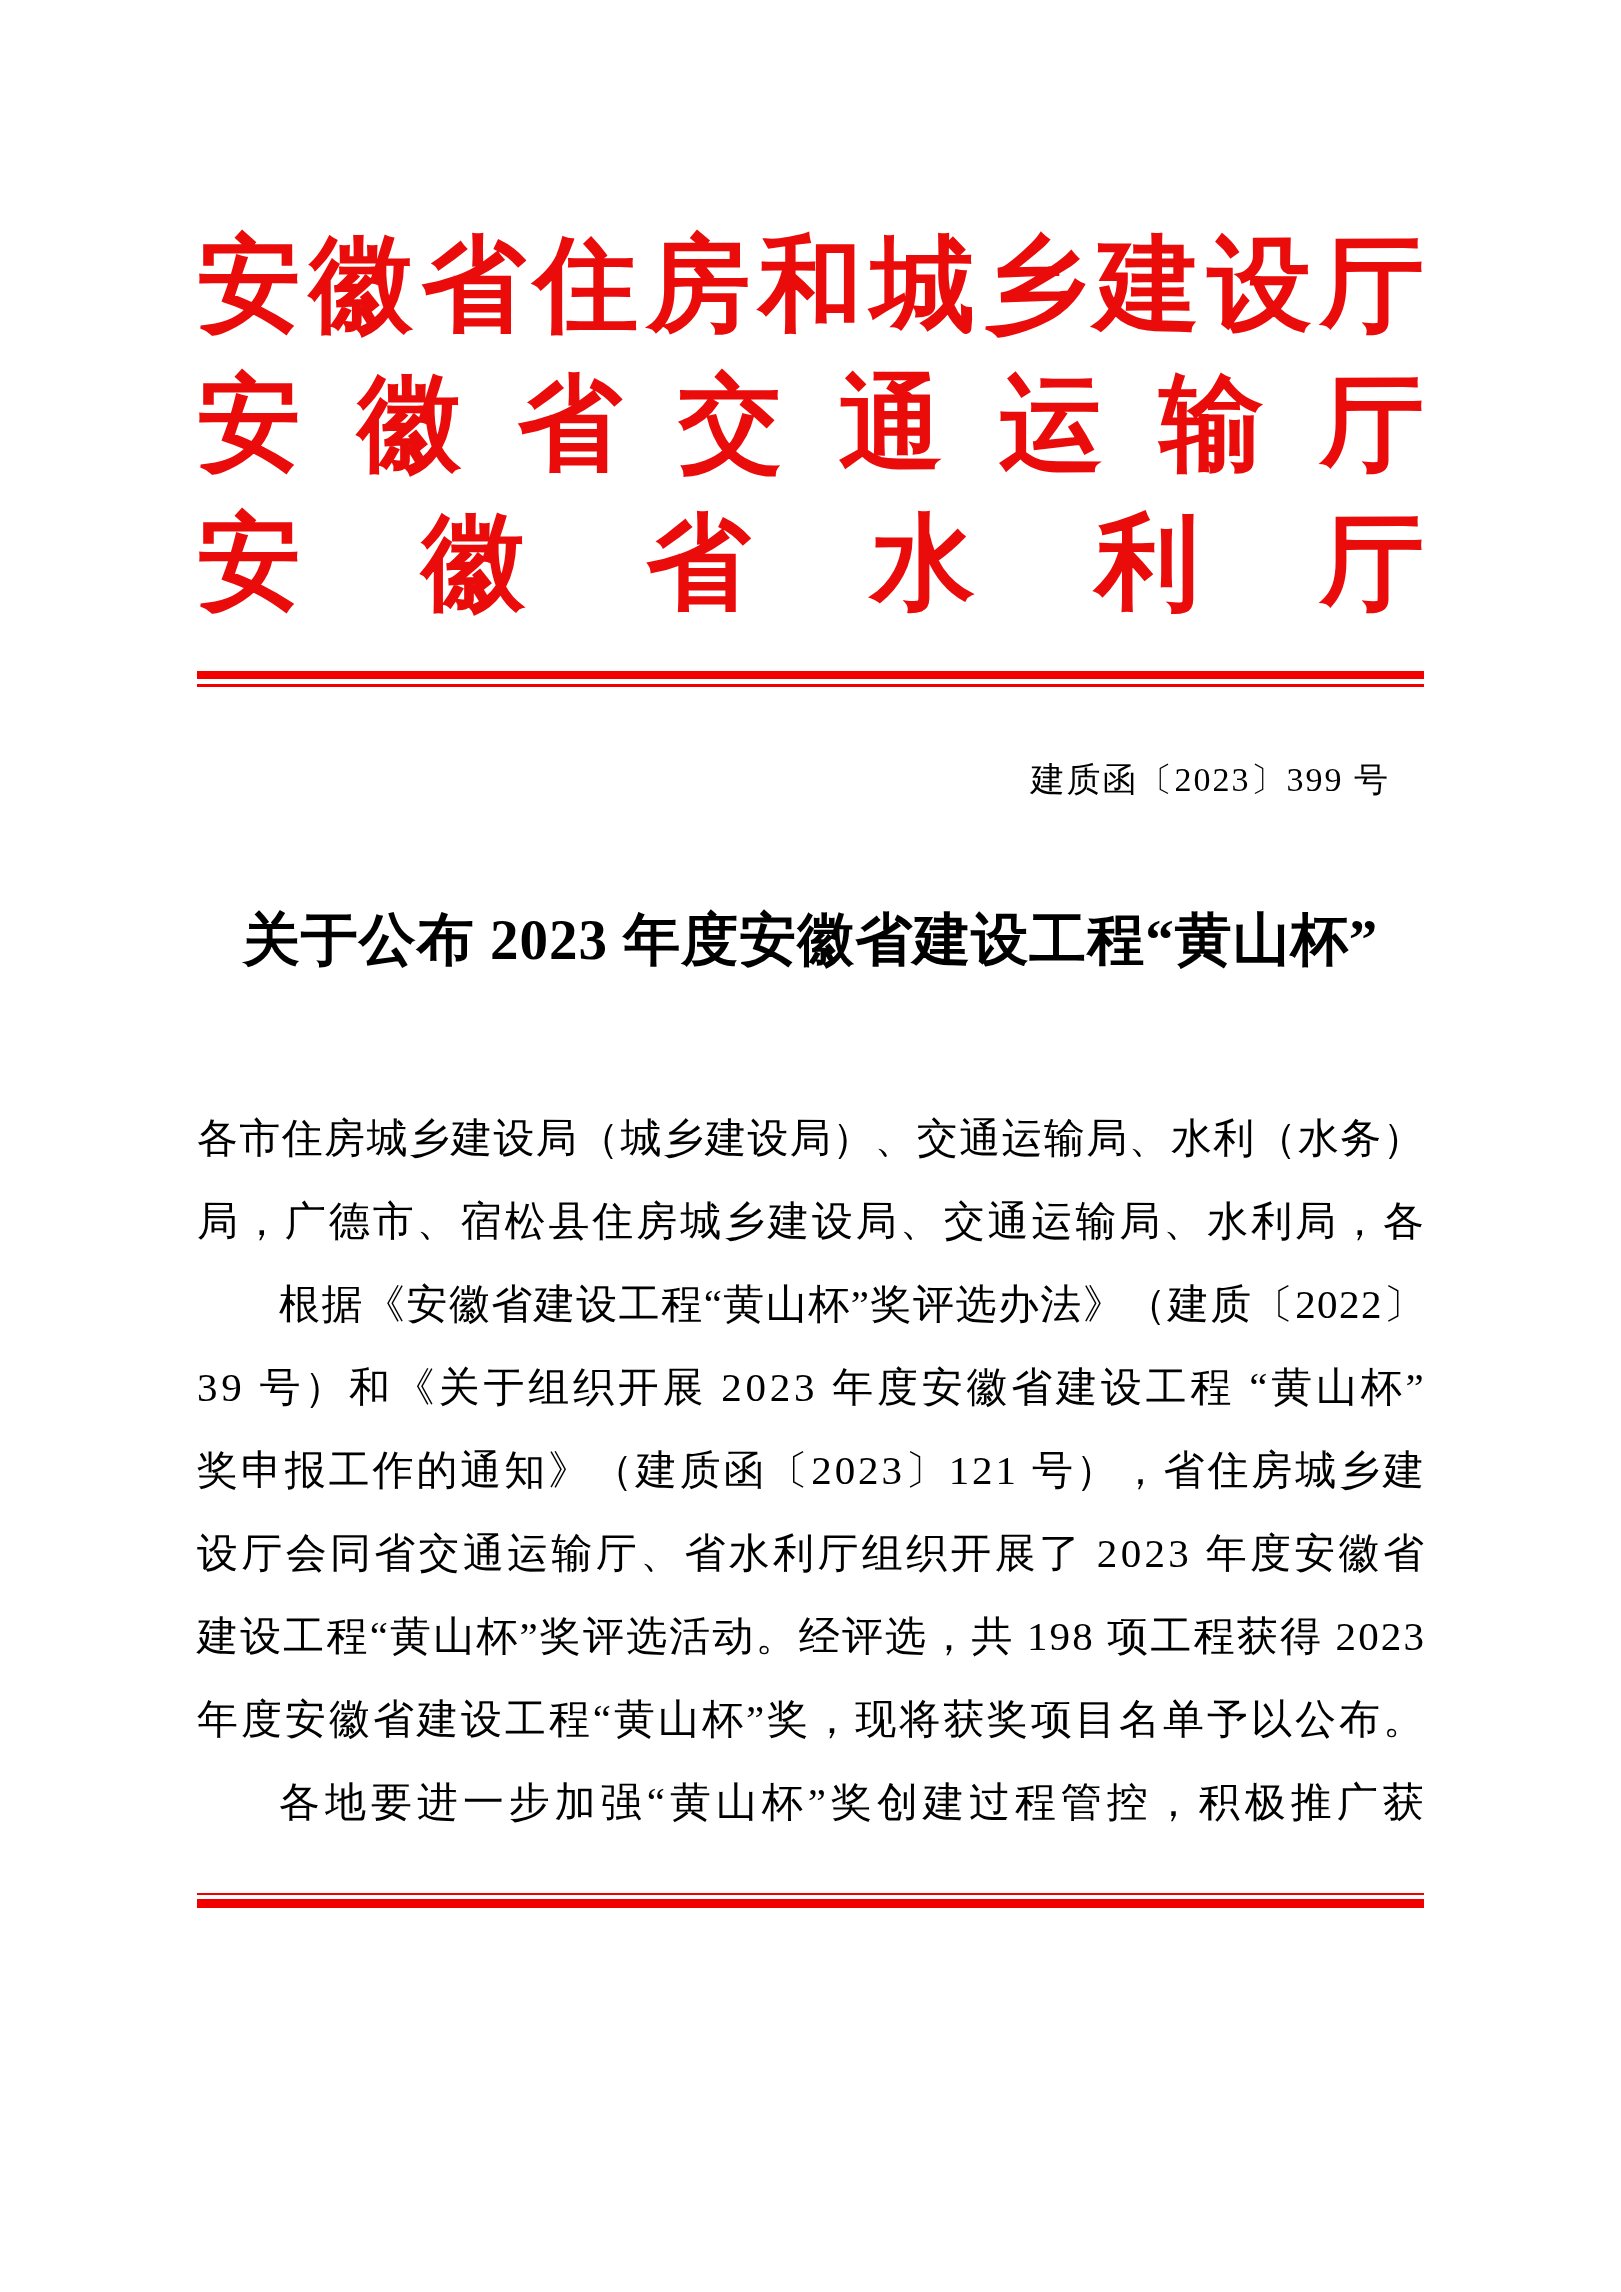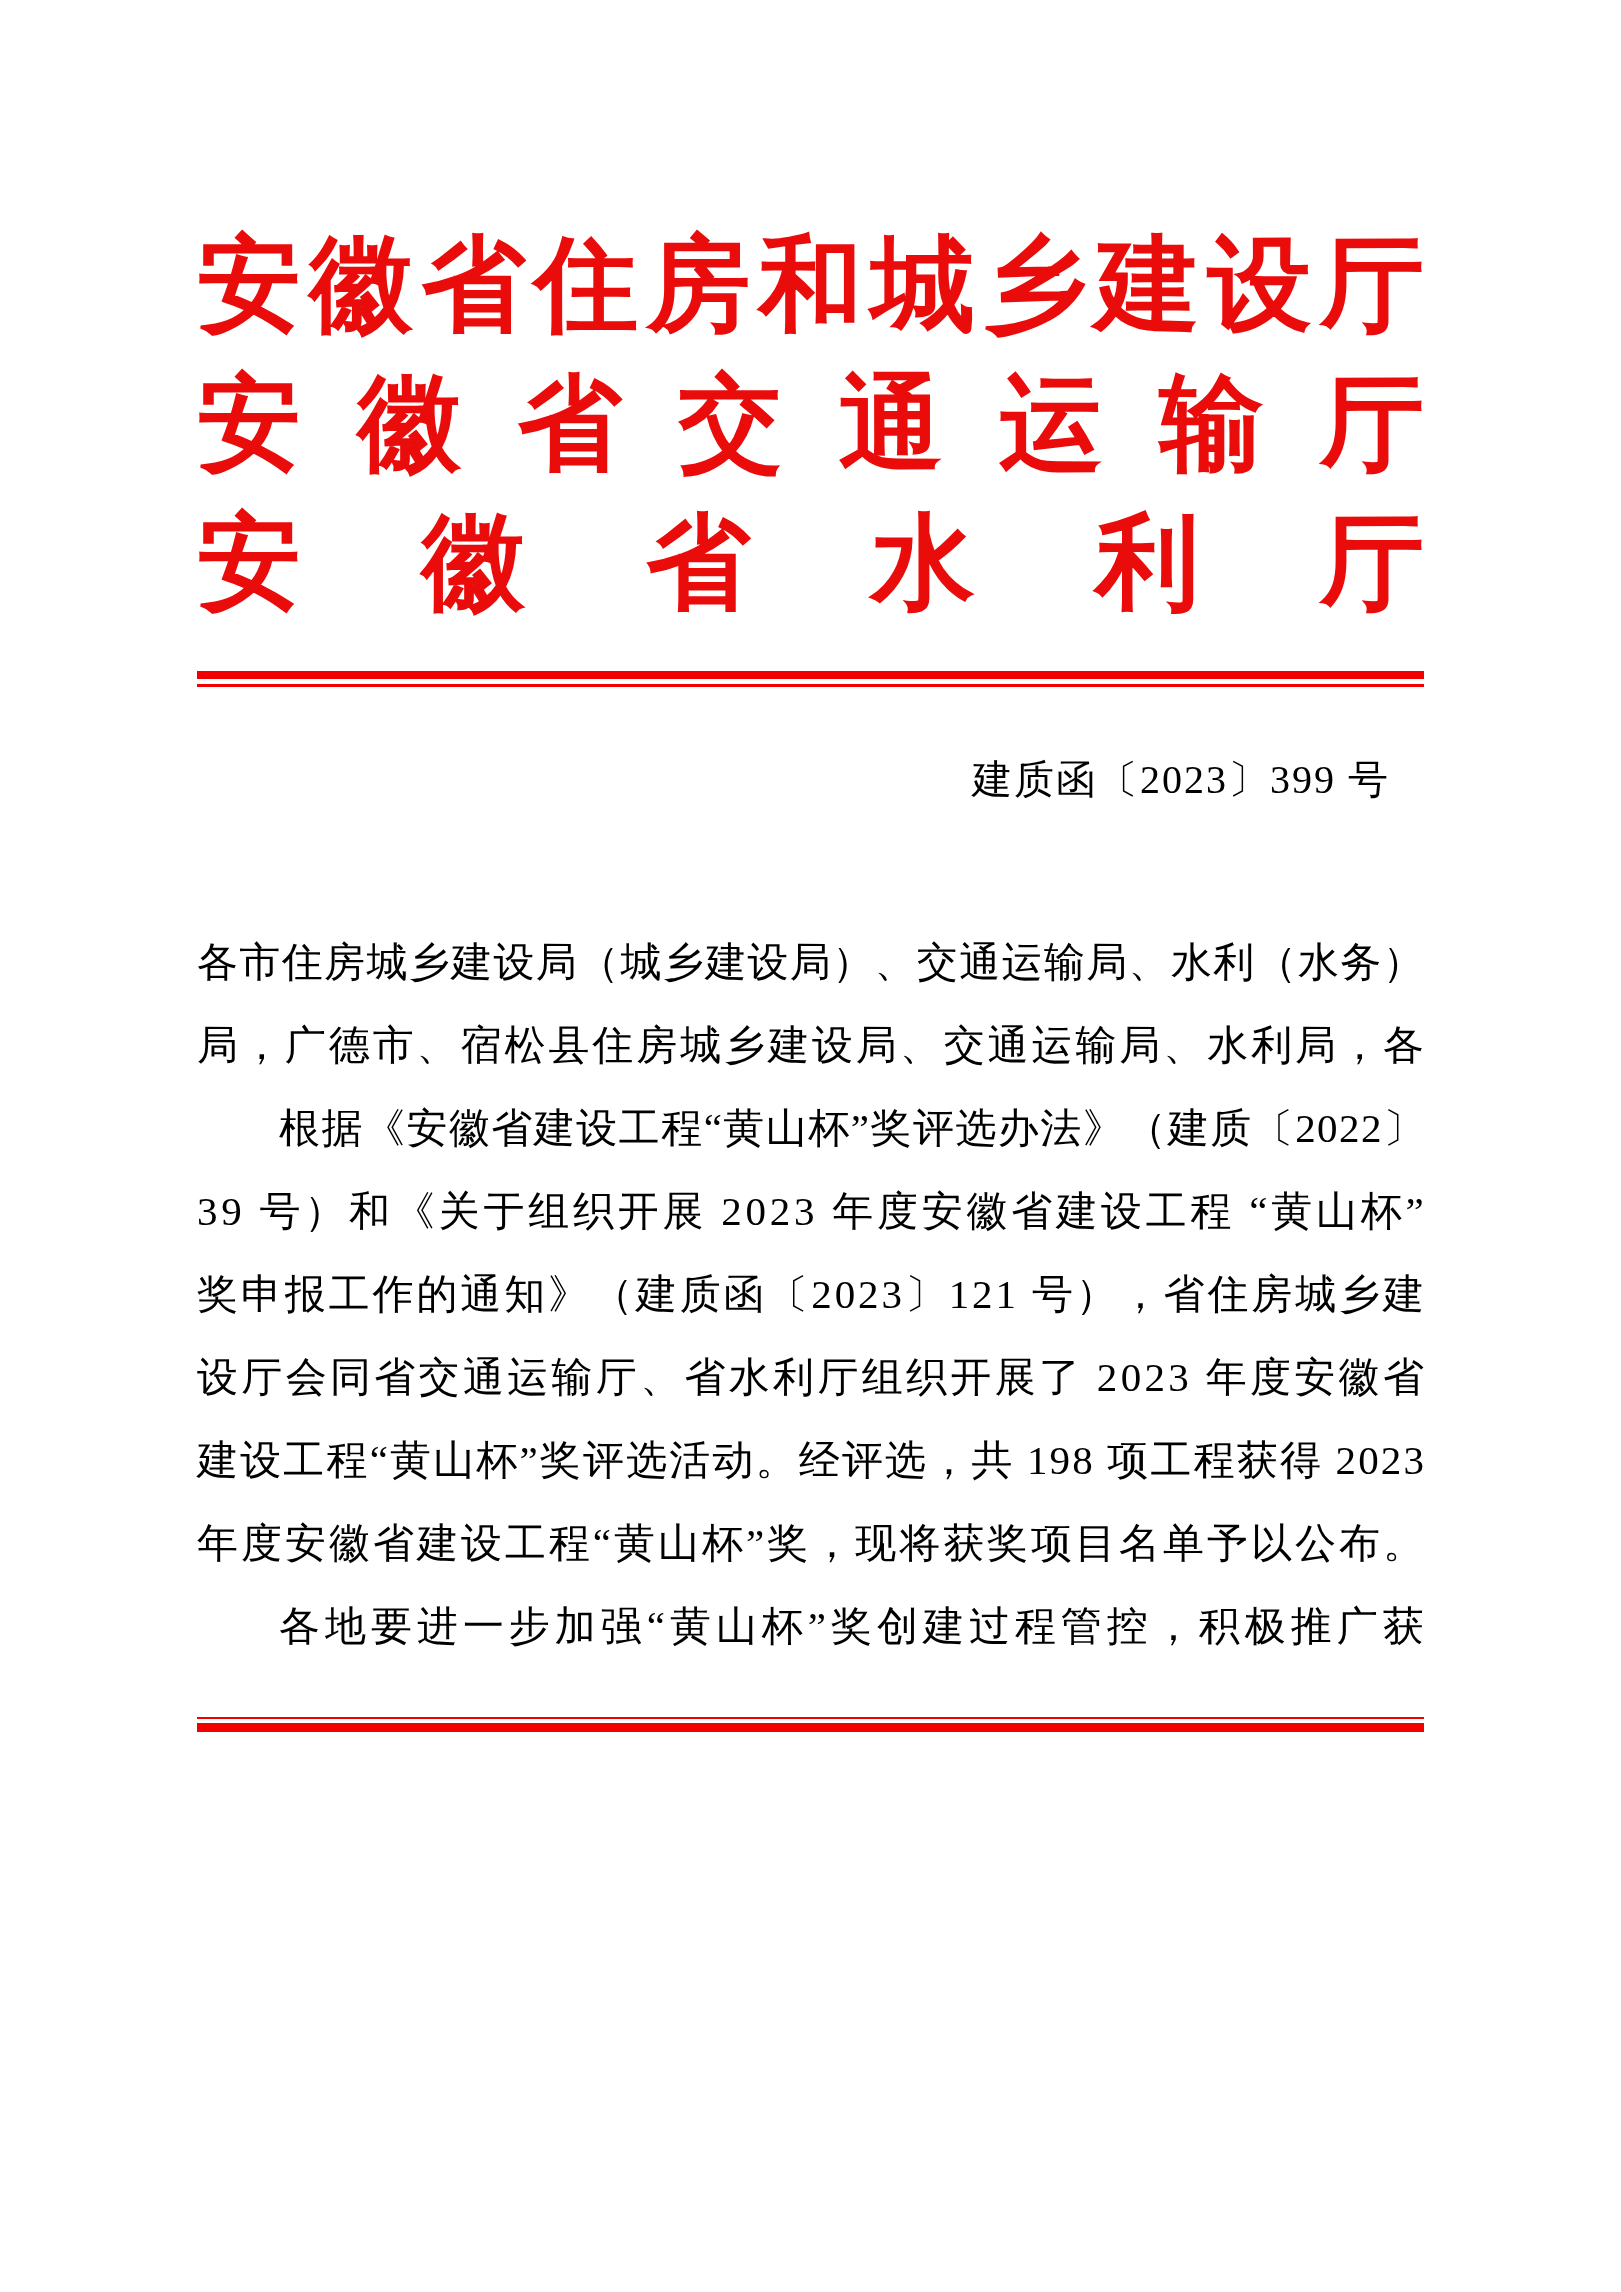--- a/index.html
+++ b/index.html
@@ -35,21 +35,21 @@
   .sep-top{margin-top:38px;}
   .sep-bottom{margin-top:49px;}
   .sep .thick{height:7.8px;background:var(--red-line);}
   .sep-bottom .thick{height:8.8px;}
   .sep .gap{height:4.9px;background:transparent;}
   .sep-bottom .gap{height:3.9px;}
   .sep .thin{height:2.9px;background:var(--red-line);}
   
   .doc-number{
     margin-top:67px;
-    font-size:40px;line-height:51px;
+    font-size:34px;line-height:51px;
     text-align:right;
     padding-right:34px;
     letter-spacing:2px;
   }
   
   .doc-title{
     margin-top:94px;
     text-align:center;
     font-size:57px;line-height:82px;
     font-weight:bold;
@@ -111,20 +111,21 @@
 
   <div class="sep sep-top">
     <div class="thick"></div>
     <div class="gap"></div>
     <div class="thin"></div>
   </div>
 
   <div class="doc-number">建质函〔2023〕399 号</div>
 
   <div class="doc-title">
+    <div>关于公布 2023 年度安徽省建设工程“黄山杯”</div>
   </div>
 
   <div class="doc-body">
 
   <div class="body-line justify">
         <span>各</span>
         <span>市</span>
         <span>住</span>
         <span>房</span>
         <span>城</span>

